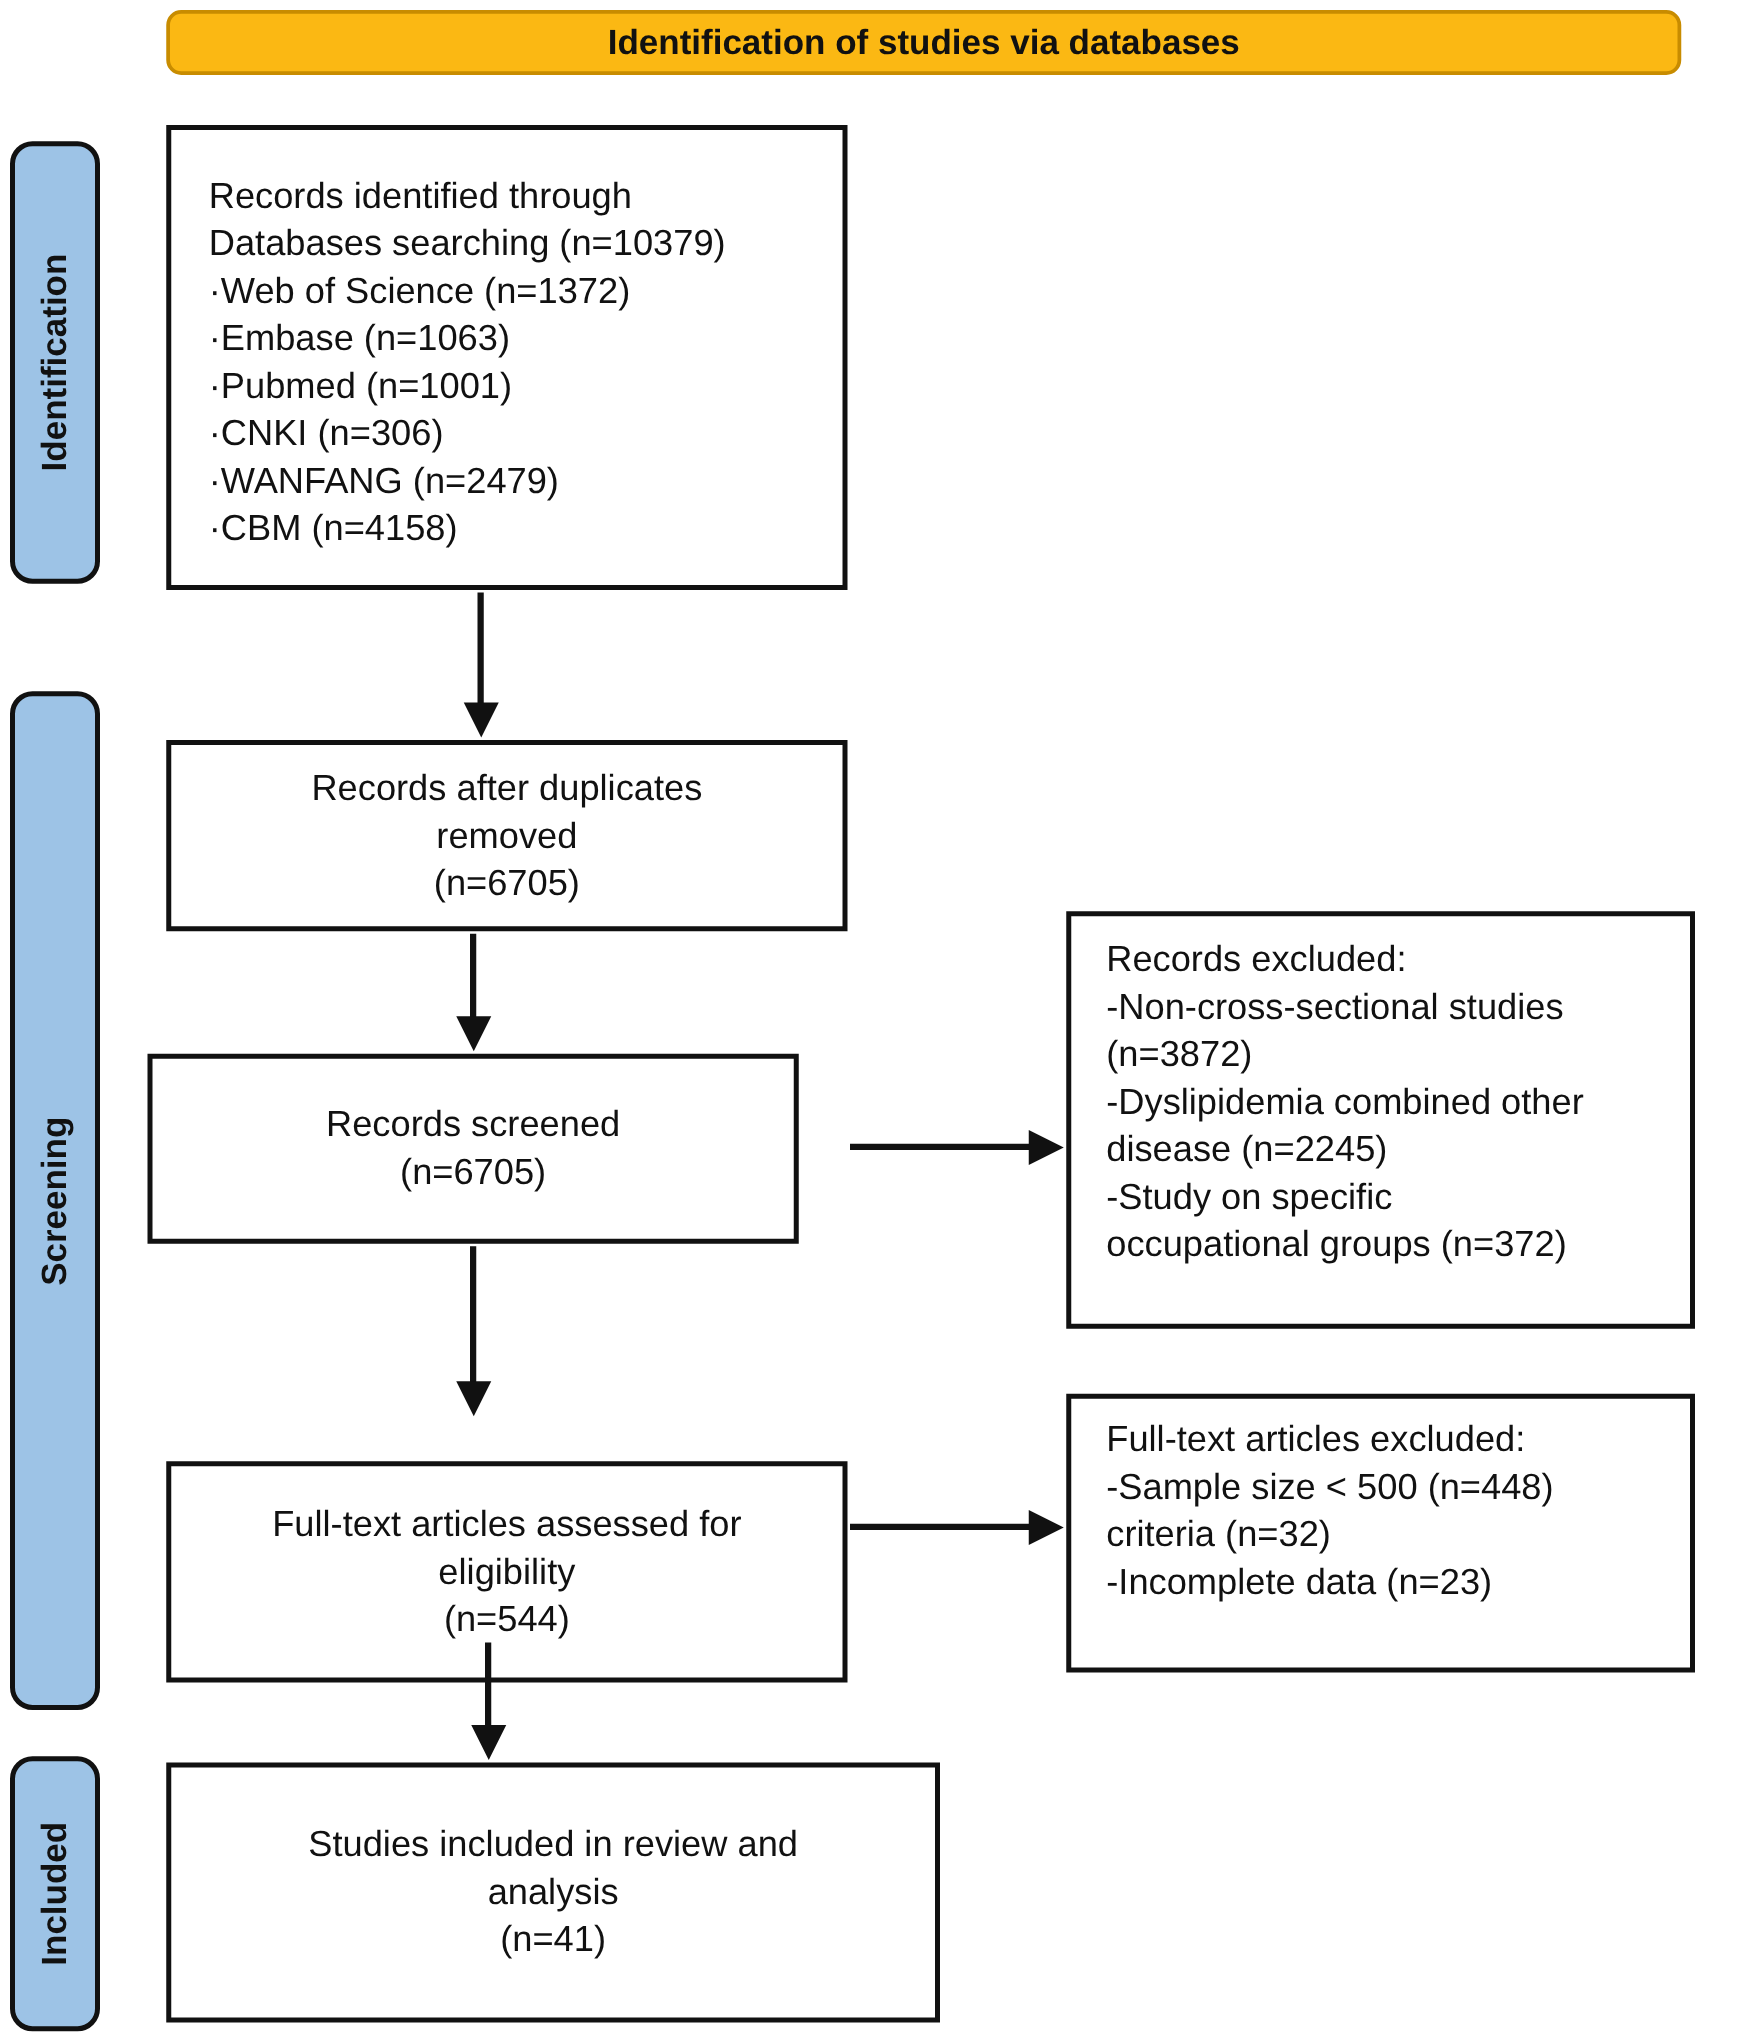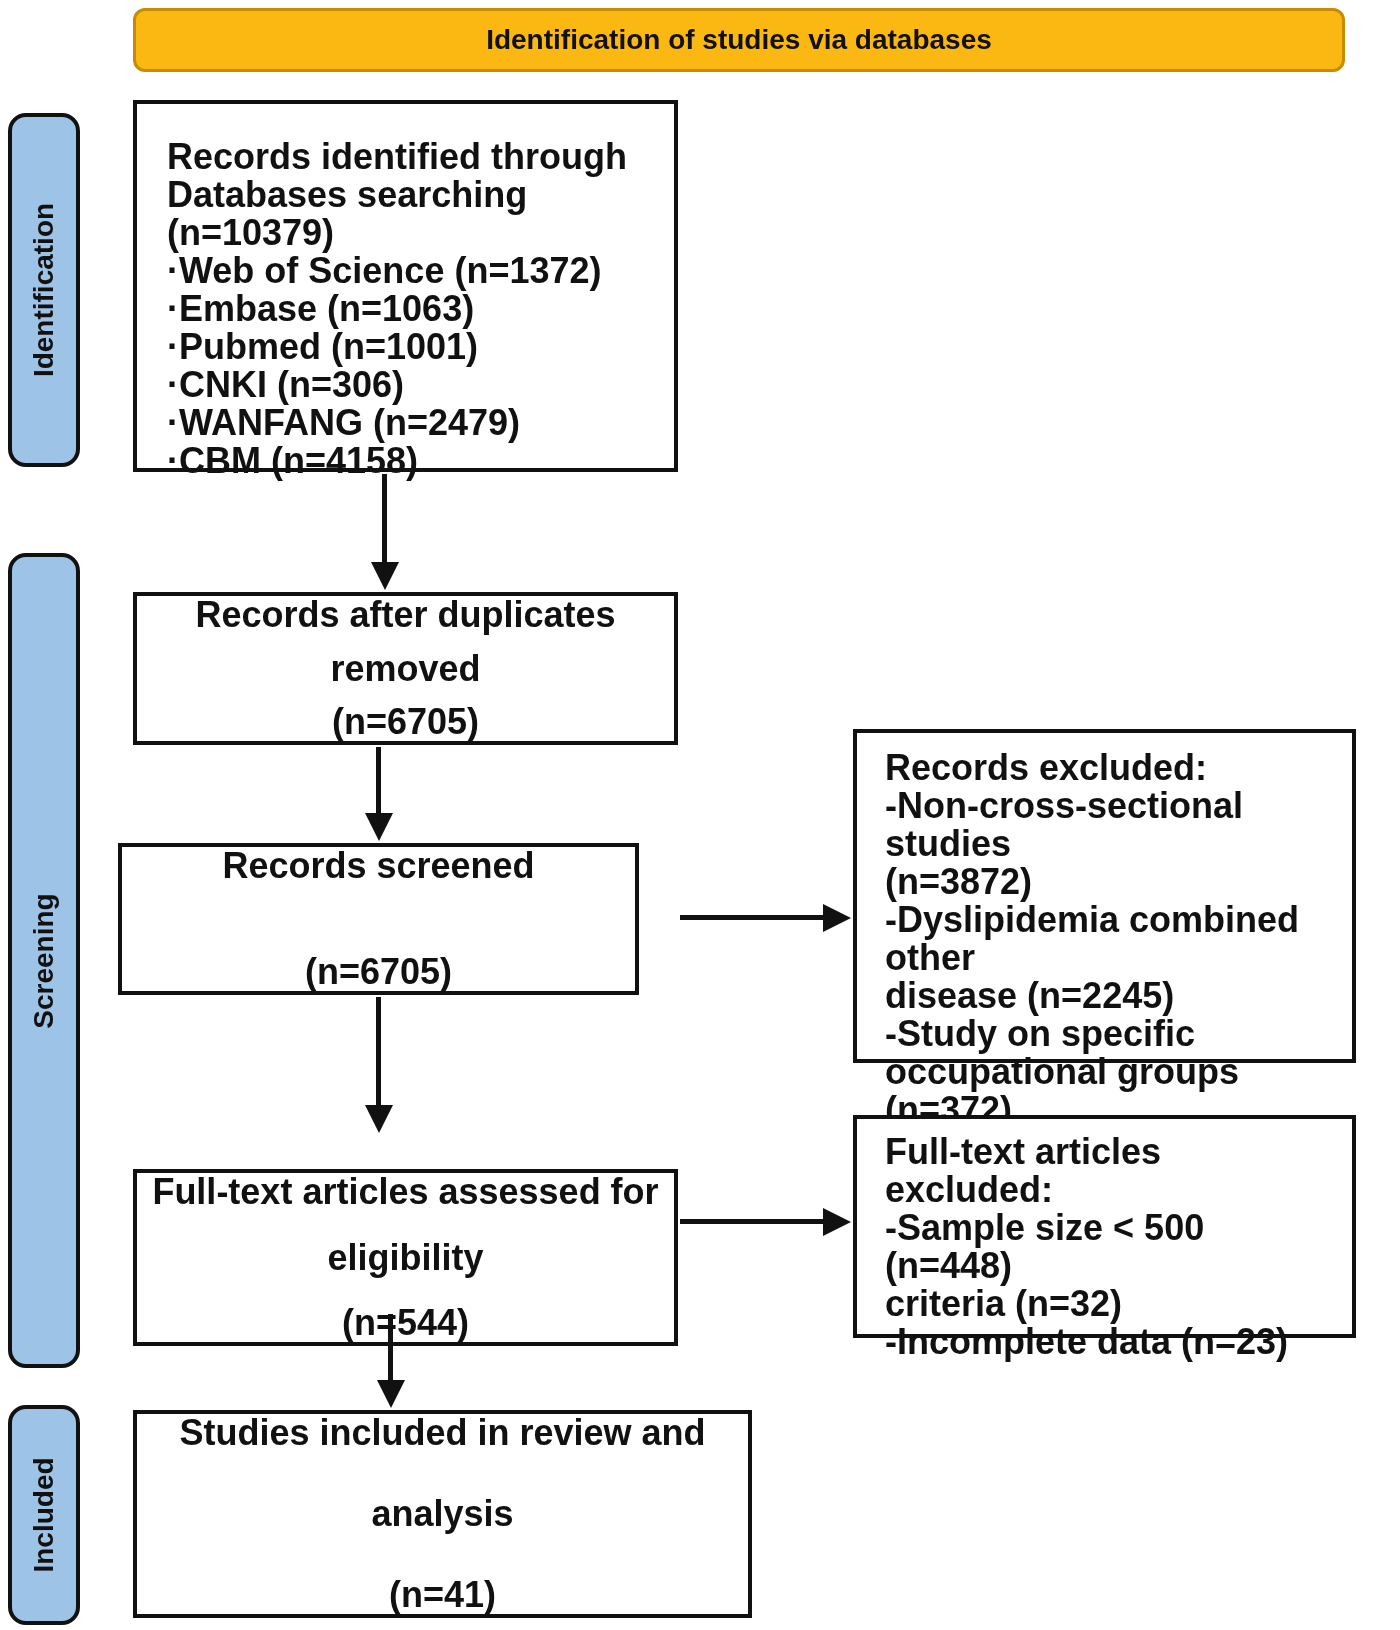--- a/index.html
+++ b/index.html
@@ -14,21 +14,21 @@
     background: var(--background, #fff);
     font-family: "Liberation Sans", "DejaVu Sans", sans-serif;
     color: var(--text, #111);
     overflow: hidden;
   }
 
   
   .banner {
     position: absolute;
     left: 133px; top: 8px;
-    width: 1212px; height: 64px;
+    width: 1212px; height: 52px;
     background: var(--banner-fill, #FBB813);
     border: 3px solid var(--banner-border, #C88C00);
     border-radius: 12px;
     box-sizing: border-box;
     display: flex; align-items: center; justify-content: center;
     font-weight: bold; font-size: 28px;
   }
 
   
   .stage {
@@ -48,27 +48,26 @@
   .stage-identification { top: 113px; height: 354px; }
   .stage-screening     { top: 553px; height: 815px; }
   .stage-included      { top: 1405px; height: 220px; }
 
   
   .box {
     position: absolute;
     background: #fff;
     border: 4px solid var(--box-border, #111);
     box-sizing: border-box;
-    font-size: 36px;
+    font-size: 29px;
     line-height: 38px;
-    font-weight: bold;
   }
   .centered {
     display: flex; flex-direction: column;
-    justify-content: space-between; align-items: center;
+    justify-content: center; align-items: center;
     text-align: center;
   }
   .box-identified        { left: 133px; top: 100px;  width: 545px; height: 372px; padding: 34px 18px 0 30px; }
   .box-duplicates        { left: 133px; top: 592px;  width: 545px; height: 153px; }
   .box-screened          { left: 118px; top: 843px;  width: 521px; height: 152px; }
   .box-fulltext          { left: 133px; top: 1169px; width: 545px; height: 177px; }
   .box-included          { left: 133px; top: 1410px; width: 619px; height: 208px; }
   .box-records-excluded  { left: 853px; top: 729px;  width: 503px; height: 334px; padding: 16px 14px 0 28px; }
   .box-fulltext-excluded { left: 853px; top: 1115px; width: 503px; height: 223px; padding: 14px 14px 0 28px; }
 

